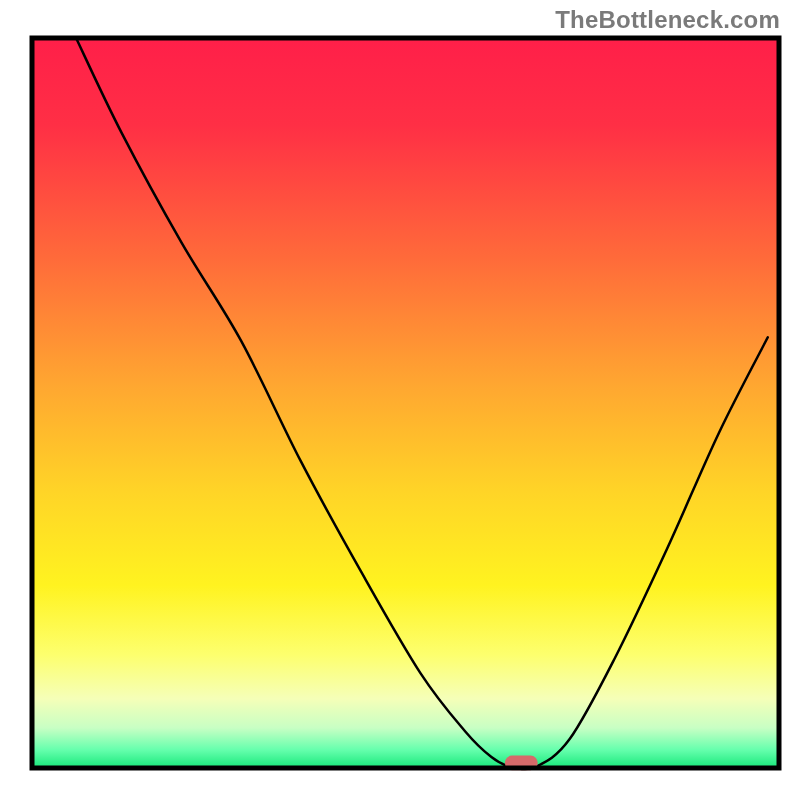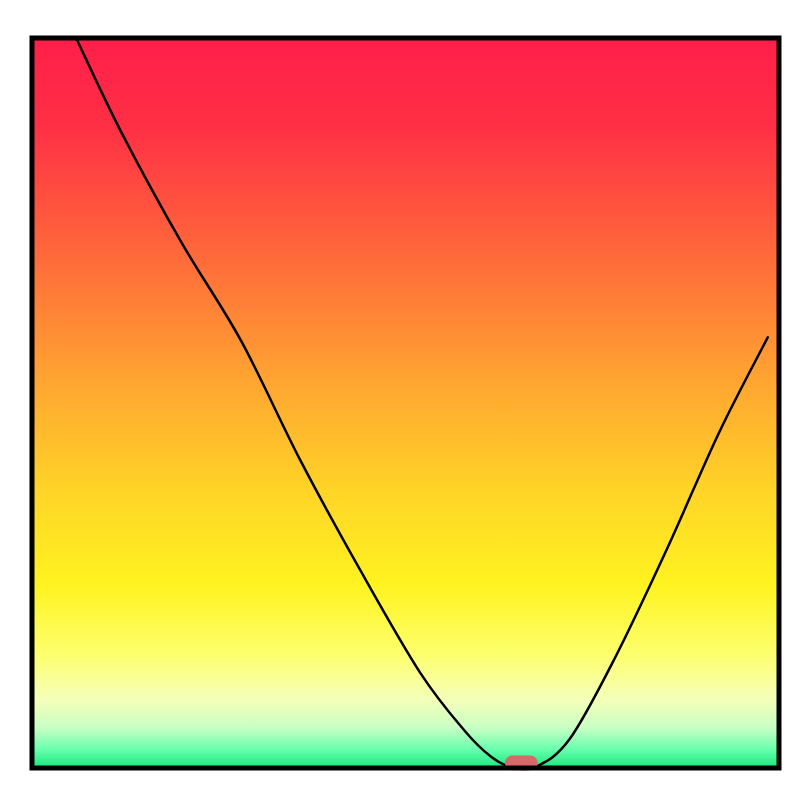--- a/index.html
+++ b/index.html
@@ -51,13 +51,14 @@
           <stop offset="94.5%" stop-color="#c8ffc4"></stop>
           <stop offset="97.5%" stop-color="#66ffad"></stop>
           <stop offset="100%" stop-color="#17e87a"></stop>
         </linearGradient>
       </defs>
       <rect x="32" y="38" width="747" height="730" fill="url(#bg-grad)"></rect>
       <path d="M 76.07300000000001 38 C 83.6675 53.81666666666666, 104.0855 98.83333333333334, 121.64 132.9 C 139.1945 166.96666666666667, 161.48000000000002 207.725, 181.4 242.4 C 201.32 277.075, 221.24 304.45000000000005, 241.16000000000003 340.95000000000005 C 261.08000000000004 377.45000000000005, 281 423.07500000000005, 300.92 461.40000000000003 C 320.84000000000003 499.725, 340.76 535.6166666666667, 360.68 570.9 C 380.6 606.1833333333333, 403.01 646.3333333333334, 420.44 673.1 C 437.87 699.8666666666667, 453.4325 717.5083333333333, 465.26 731.5 C 477.0875 745.4916666666667, 483.93499999999995 751.2099999999999, 491.405 757.05 C 498.875 762.89, 502.60999999999996 764.9583333333333, 510.08 766.54 C 517.55 768.1216666666667, 526.265 771.1633333333333, 536.225 766.54 C 546.1850000000001 761.9166666666666, 556.7675 756.8066666666666, 569.84 738.8 C 582.9125 720.7933333333333, 598.475 690.1333333333333, 614.66 658.5 C 630.8449999999999 626.8666666666667, 649.52 586.7166666666667, 666.9499999999999 549 C 684.3799999999999 511.28333333333336, 702.4325 467.48333333333335, 719.24 432.20000000000005 C 736.0475 396.91666666666674, 759.7025 353.1166666666667, 767.795 337.3" fill="none" stroke="#000000" stroke-width="2.5" stroke-linecap="round"></path>
       <rect x="504.85100000000006" y="755.59" width="32.868" height="14.6" rx="7.3" ry="7.3" fill="#d66a6a"></rect>
       <rect x="32" y="38" width="747" height="730" fill="none" stroke="#000000" stroke-width="5"></rect>
     </svg>
+  <div class="watermark">TheBottleneck.com</div>
 </div>
 
 </body></html>

